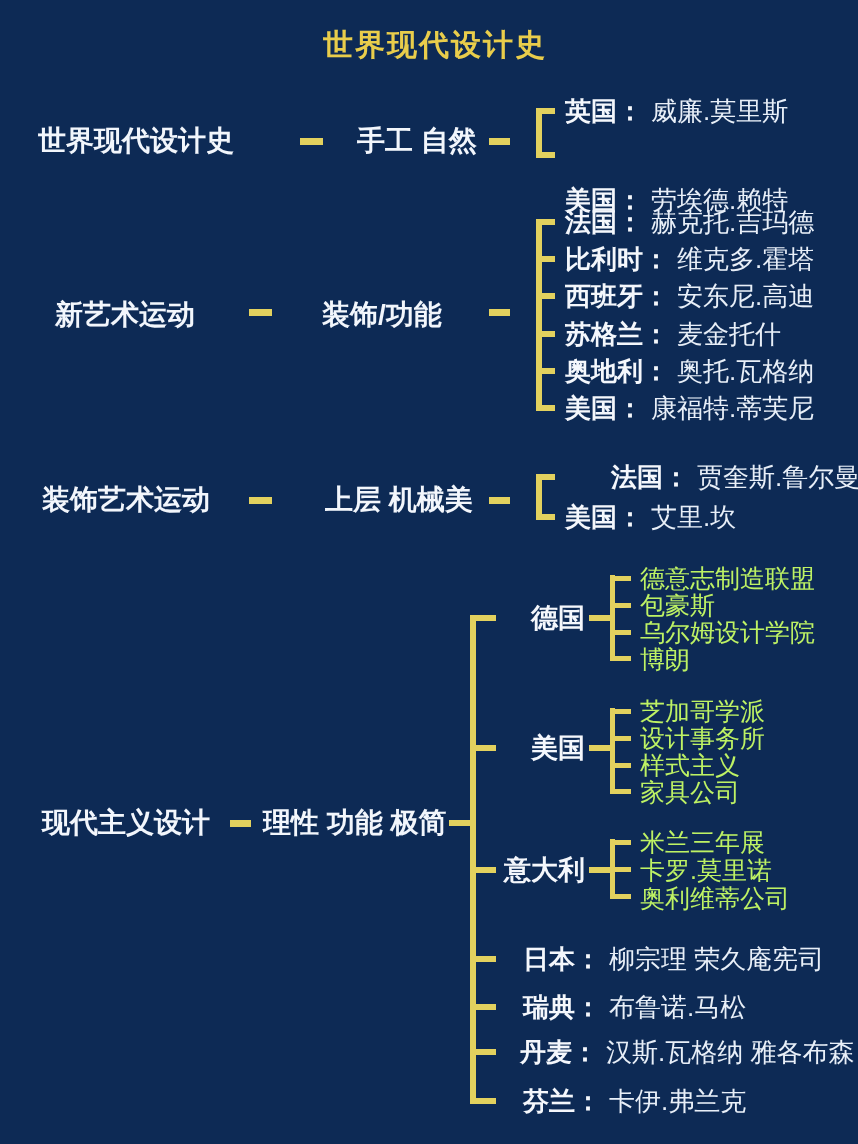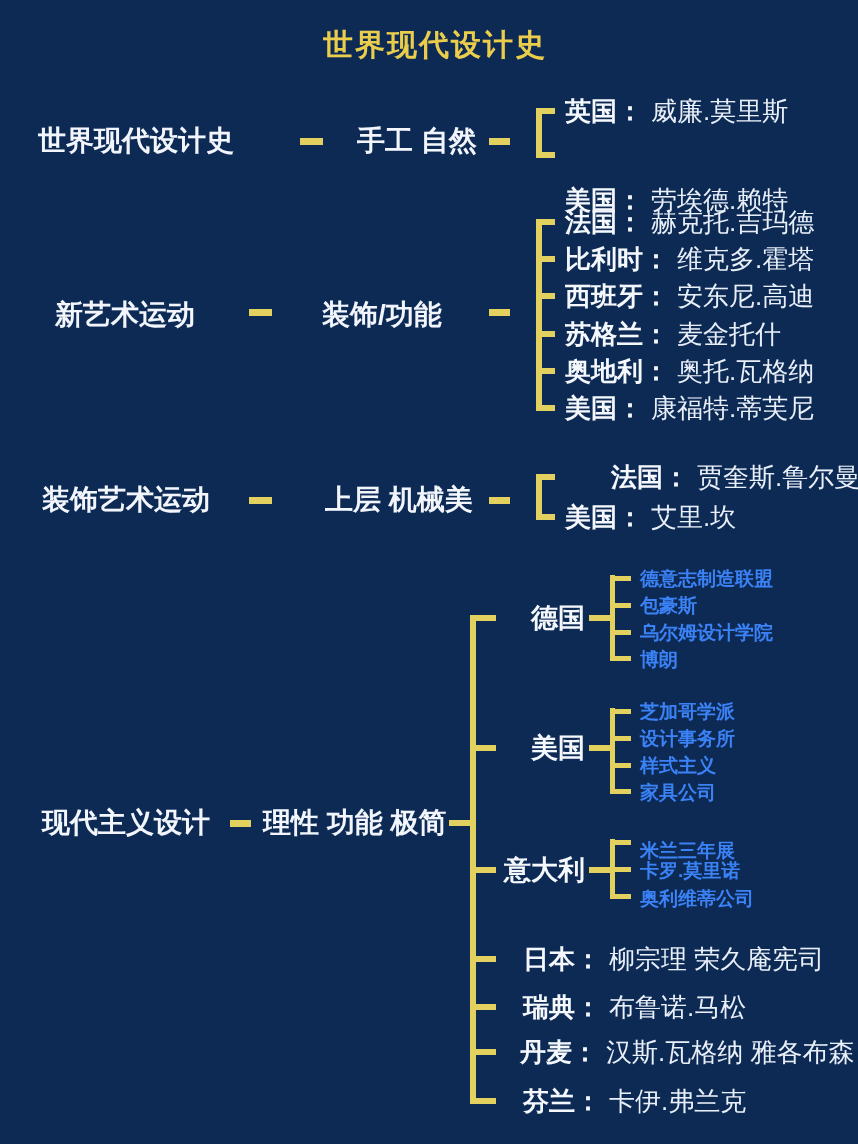--- a/index.html
+++ b/index.html
@@ -19,21 +19,21 @@
   .row {
     position:absolute; font-size:26px; line-height:32px; color:#e8eff8; white-space:nowrap;
   }
   .row .country { font-weight:700; color:#f4f7fc; }
   .row .name { margin-left:8px; }
   .clabel {
     position:absolute; font-size:27px; font-weight:700; line-height:34px;
     color:#f4f7fc; white-space:nowrap;
   }
   .item {
-    position:absolute; font-size:19px; line-height:27px; color:#3b82f6; white-space:nowrap;font-weight:bold;
+    position:absolute; font-size:25px; line-height:27px; color:#bef264; white-space:nowrap;
   }
   .hl, .vl { position:absolute; background:#e2d15e; }
   .hl { height:6px; }
   .vl { width:6px; }
   .dash { height:7px; }
   .sub { background:#e2d15e; }
 </style>
 </head>
 <body>
 
@@ -135,21 +135,21 @@
   <div class="item" style="left:640px; top:725px;">设计事务所</div>
   <div class="item" style="left:640px; top:752px;">样式主义</div>
   <div class="item" style="left:640px; top:779px;">家具公司</div>
 
   <div class="clabel" style="left:504px; top:853px;">意大利</div>
   <div class="hl" style="left:589px; top:867px; width:21px;"></div>
   <div class="vl sub" style="left:610px; top:839px; width:5px; height:60px;"></div>
   <div class="hl sub" style="left:610px; top:840px; width:21px; height:5px;"></div>
   <div class="hl sub" style="left:610px; top:867px; width:21px; height:5px;"></div>
   <div class="hl sub" style="left:610px; top:894px; width:21px; height:5px;"></div>
-  <div class="item" style="left:640px; top:829px;margin-top:8px;">米兰三年展</div>
+  <div class="item" style="left:640px; top:829px;">米兰三年展</div>
   <div class="item" style="left:640px; top:857px;">卡罗.莫里诺</div>
   <div class="item" style="left:640px; top:885px;">奥利维蒂公司</div>
 
   <div class="row" style="left:523px; top:943px;">
     <span class="country">日本：</span><span class="name">柳宗理 荣久庵宪司</span>
   </div>
   <div class="row" style="left:523px; top:991px;">
     <span class="country">瑞典：</span><span class="name">布鲁诺.马松</span>
   </div>
   <div class="row" style="left:520px; top:1036px;">

